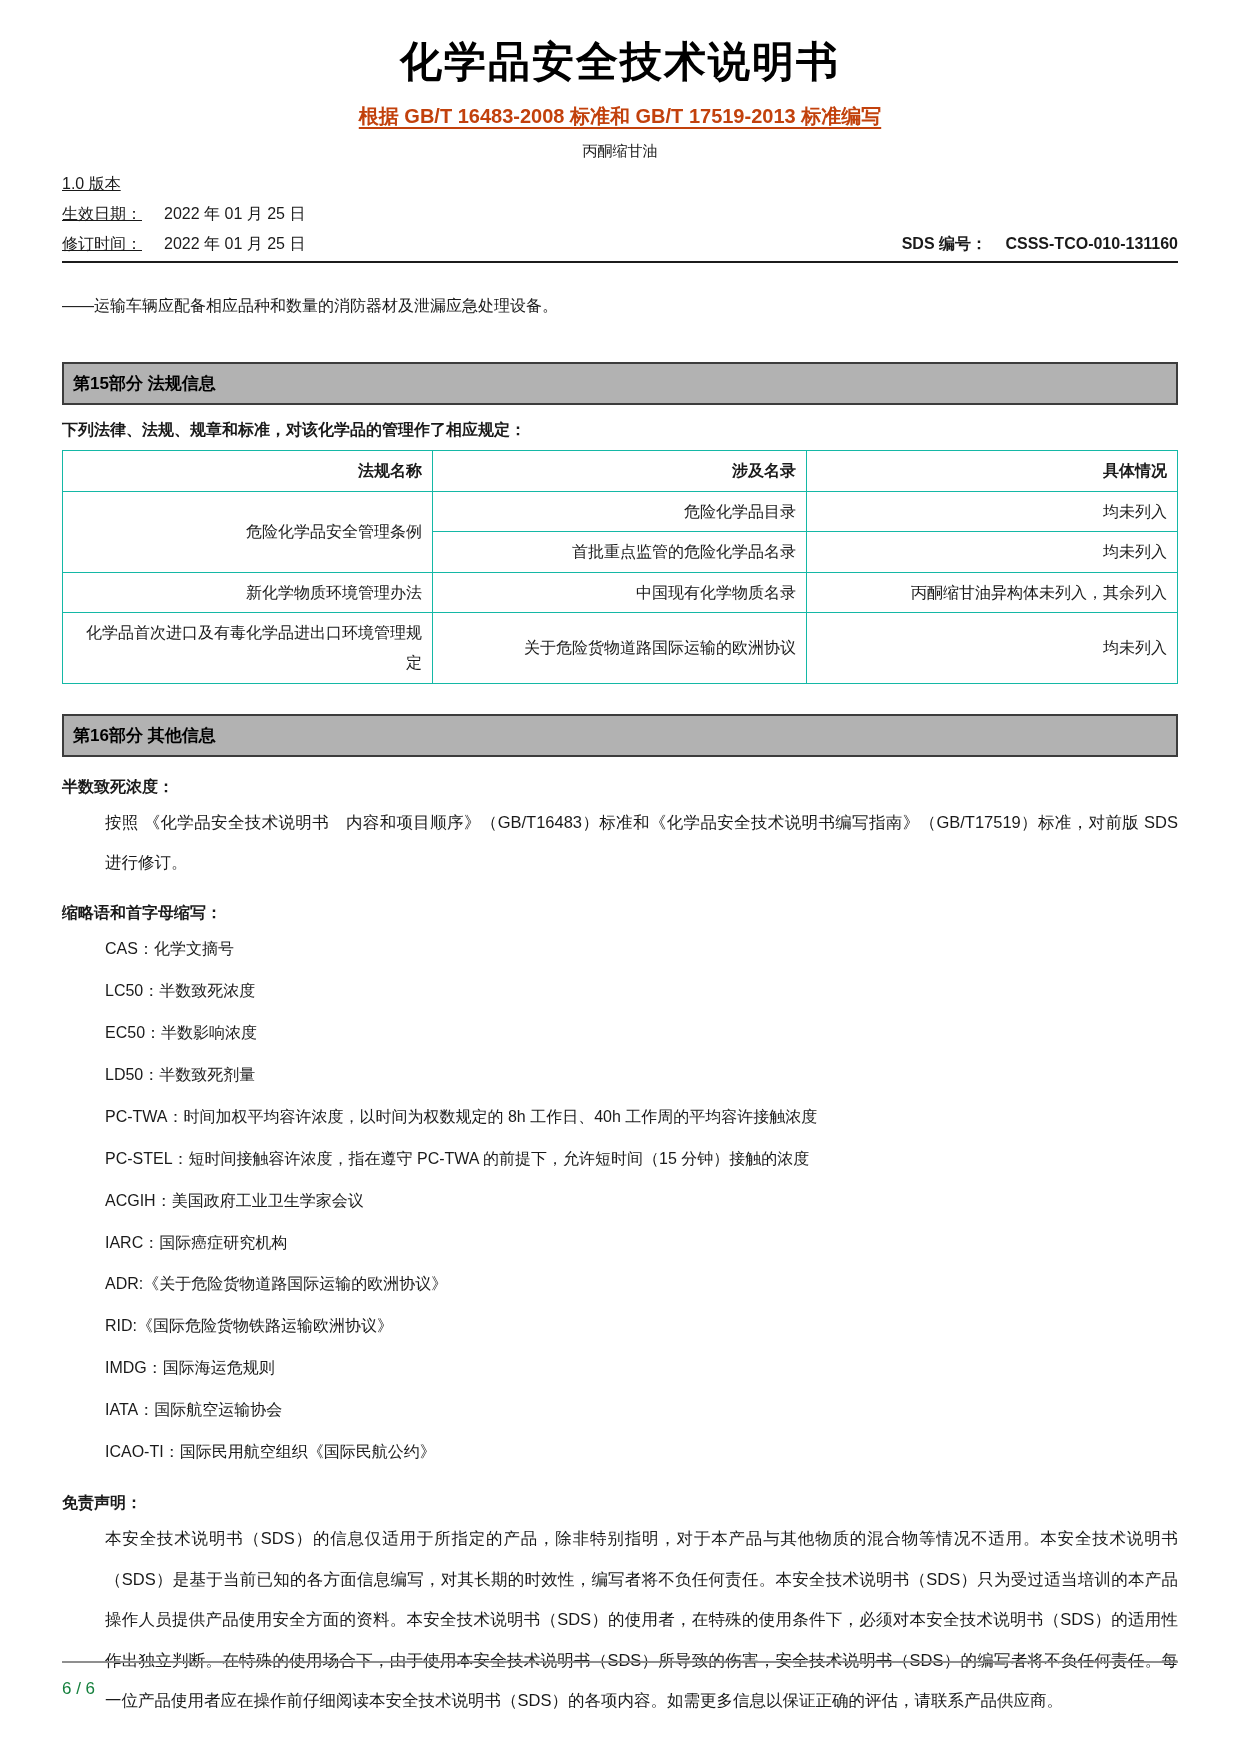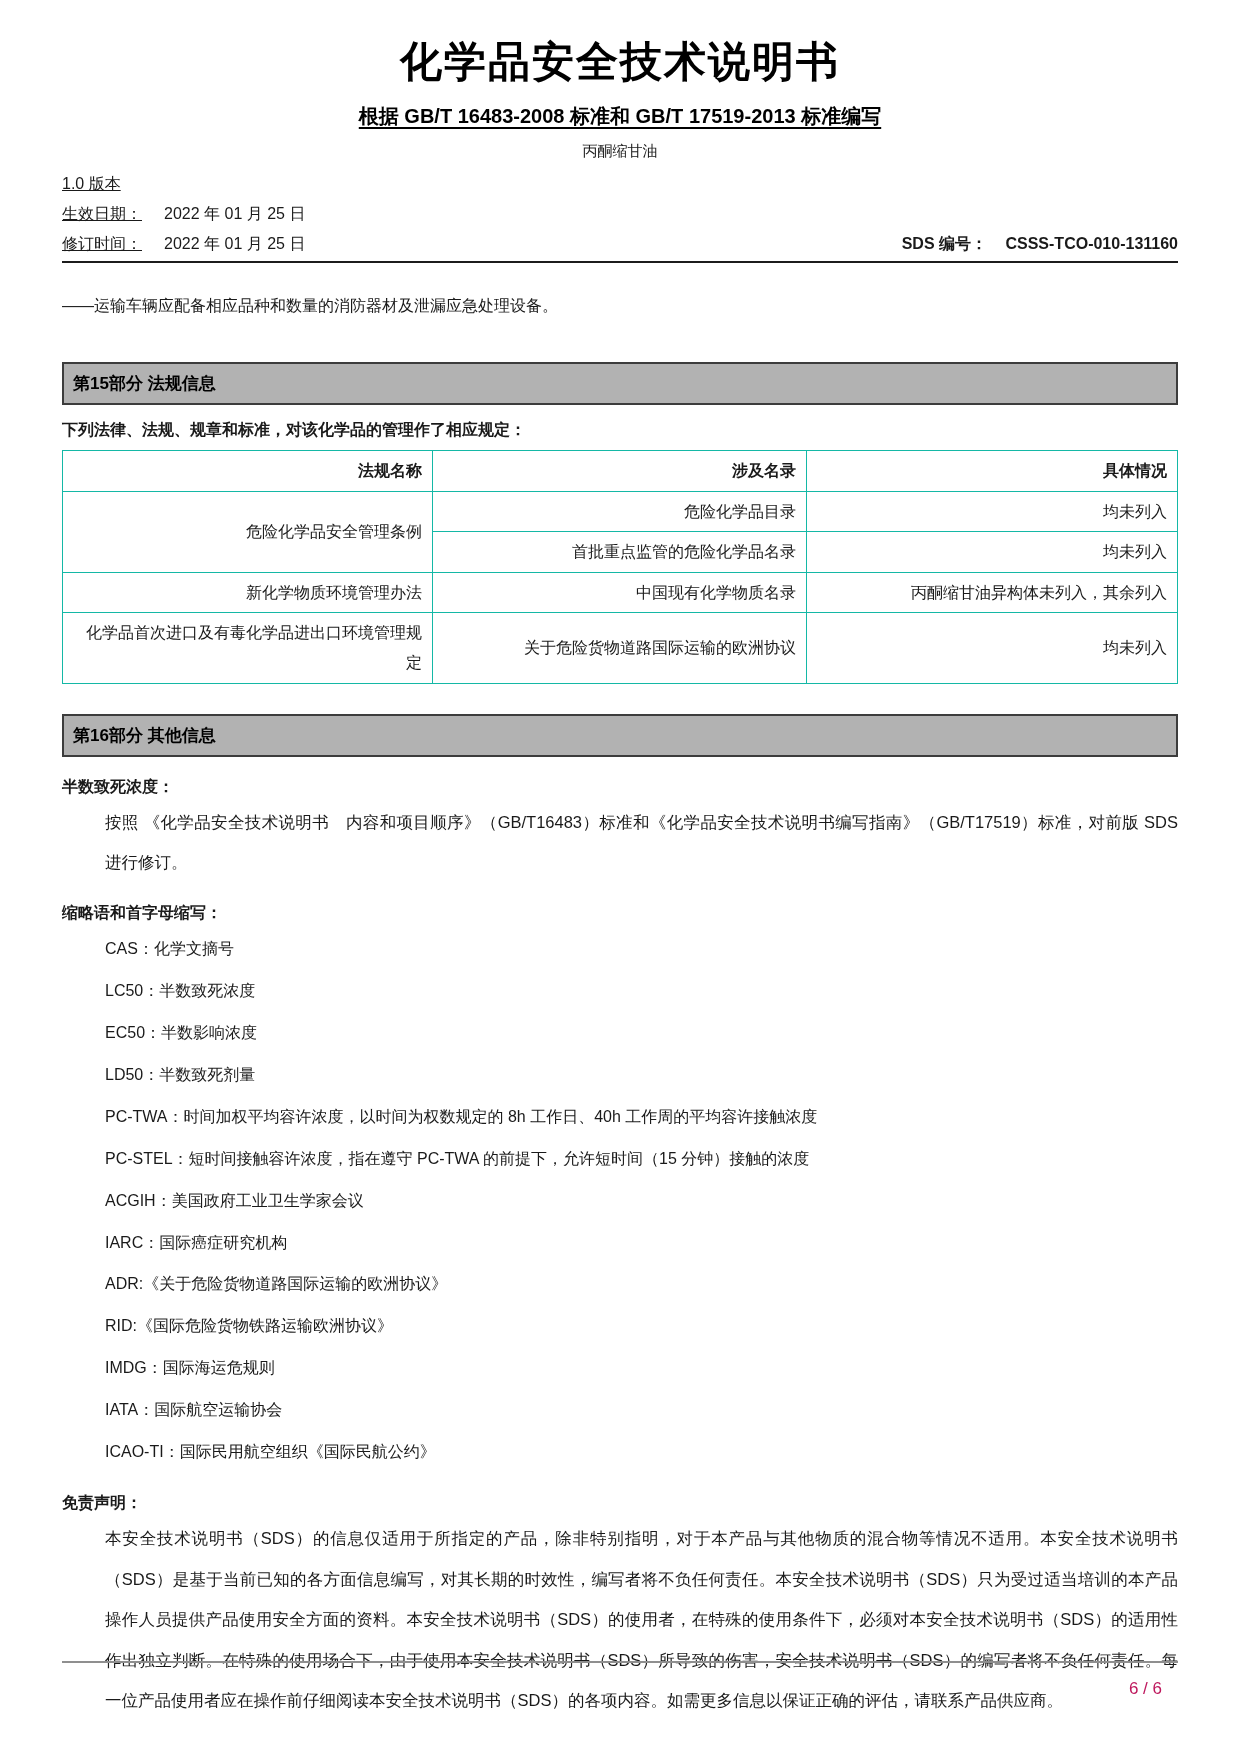--- a/index.html
+++ b/index.html
@@ -25,21 +25,21 @@
     font-size: 42px;
     font-weight: 900;
     letter-spacing: 2px;
     color: #000;
   }
   .doc-subtitle {
     margin-top: 13px;
     text-align: center;
     font-size: 20px;
     font-weight: bold;
-    color: #000000;
+    color: #c2410c;
     text-decoration: underline;
     text-underline-offset: 4px;
   }
   .doc-product {
     margin-top: 12px;
     text-align: center;
     font-size: 15px;
   }
   .meta { margin-top: 13px; font-size: 16px; }
   .meta-row { display: flex; align-items: baseline; margin-top: 9px; }
@@ -98,24 +98,24 @@
   
   .footer {
     position: absolute;
     left: 62px;
     right: 62px;
     top: 1661px;
   }
   .footer-rule { height: 2px; background: #8f8f8f; }
   .page-number {
     margin-top: 16px;
-    text-align: right;
+    text-align: left;
     padding-right: 16px;
     font-size: 17px;
-    color: #be185d;
+    color: #15803d;
   }
 </style>
 </head>
 <body>
 
 <div class="page">
   <div class="content">
 
     <div class="doc-title">化学品安全技术说明书</div>
     <div class="doc-subtitle">根据 GB/T 16483-2008 标准和 GB/T 17519-2013 标准编写</div>

